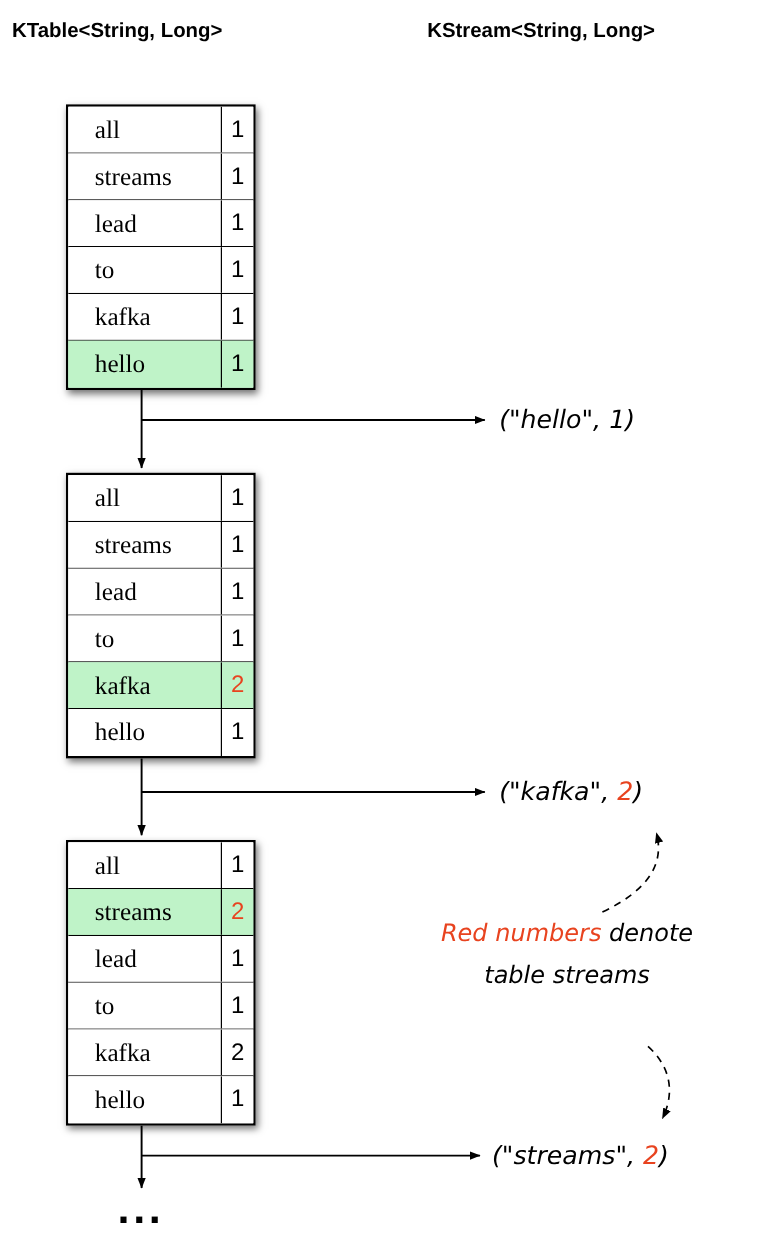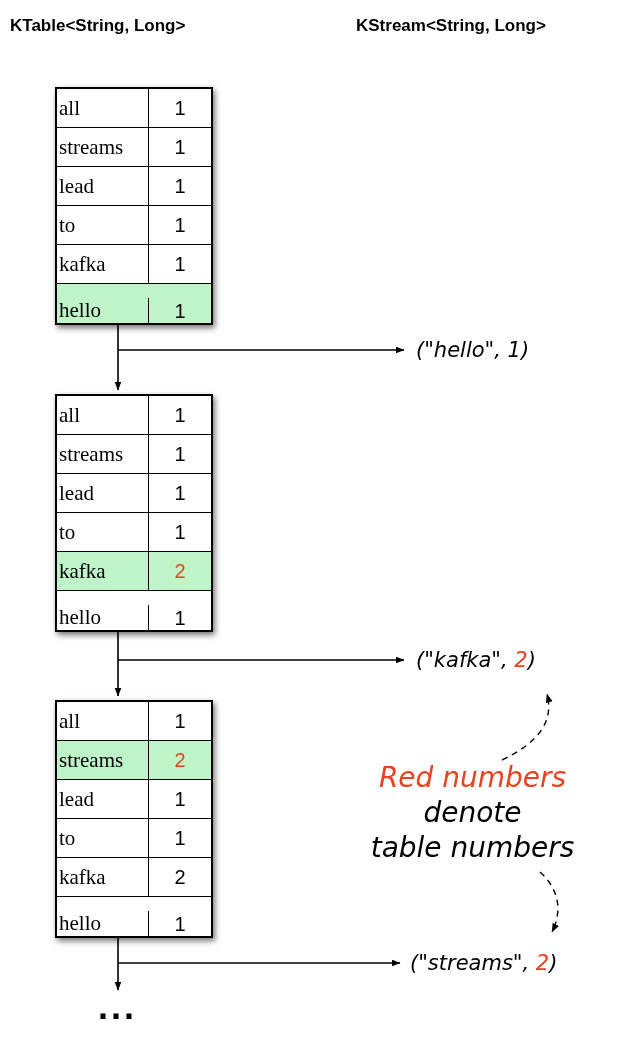--- a/index.html
+++ b/index.html
@@ -10,39 +10,39 @@
   }
   .hdr { position:absolute; font-weight:bold; font-size:17px; white-space:nowrap; }
   .overlay { position:absolute; left:0; top:0; }
   .ln   { stroke:#000; stroke-width:1.6; fill:none; marker-end:url(#ah); }
   .dash { stroke:#000; stroke-width:1.4; fill:none; stroke-dasharray:6 5; marker-end:url(#ah); }
   .tbl {
     position:absolute; left:55px; width:158px; background:#fff;
     border:2px solid #000; box-shadow:2px 3px 6px rgba(0,0,0,0.55);
   }
   .row { display:flex; height:39px; border-bottom:1px solid #000; background:#fff; }
-  .row:last-child { border-bottom:none;align-items:flex-end; }
+  .row:last-child { border-bottom:none; }
   .key {
-    width:92px; border-right:1px solid #000; background:inherit;
+    width:128px; border-right:1px solid #000; background:inherit;
     font-family:"Liberation Serif", serif; font-size:21px;
-    display:flex; align-items:center; padding-left:2px;
+    display:flex; align-items:center; padding-left:22px;
   }
   .val {
     flex:1; background:inherit; display:flex; align-items:center; justify-content:center;
     font-size:20px; font-family:"Liberation Sans", sans-serif;
   }
   .hl { background:#bff3c8; }
   .red { color:#e8431f; }
   .emit {
     position:absolute; white-space:nowrap; font-style:italic;
     font-size:21px; font-family:"DejaVu Sans", sans-serif;
   }
   .note {
     position:absolute; left:345px; top:760px; width:255px; text-align:center;
-    font-style:italic; font-size:28px; line-height:35px;
+    font-style:italic; font-size:20px; line-height:35px;
     font-family:"DejaVu Sans", sans-serif;
   }
   .dots {
     position:absolute; left:98px; top:986px; font-weight:bold; font-size:36px;
     letter-spacing:3px; font-family:"Liberation Sans", sans-serif;
   }
 </style>
 </head>
 <body>
 
@@ -147,16 +147,16 @@
 </div>
 
 <div class="emit" style="left:416px; top:338px"><span>("hello", </span><span>1</span><span>)</span></div>
 
 <div class="emit" style="left:416px; top:648px"><span>("kafka", </span><span class="red">2</span><span>)</span></div>
 
 <div class="emit" style="left:410px; top:951px"><span>("streams", </span><span class="red">2</span><span>)</span></div>
 
 <div class="note">
   <div><span class="red">Red numbers</span><span> denote</span></div>
-  <div>table numbers</div>
+  <div>table streams</div>
 </div>
 
 <div class="dots">...</div>
 
 </body></html>

